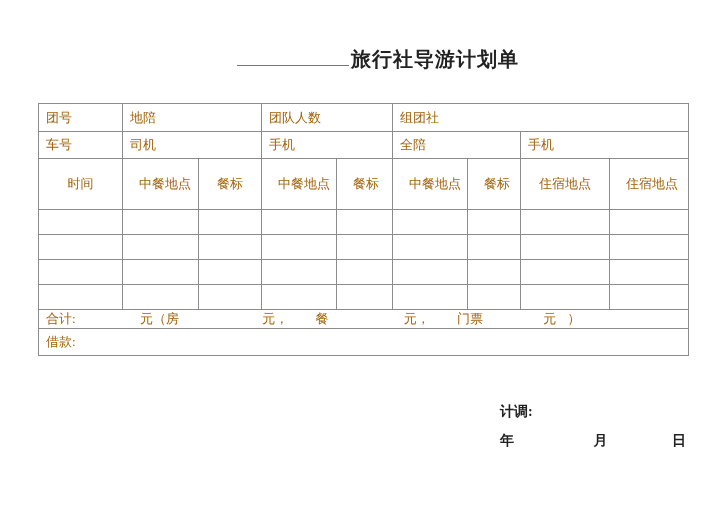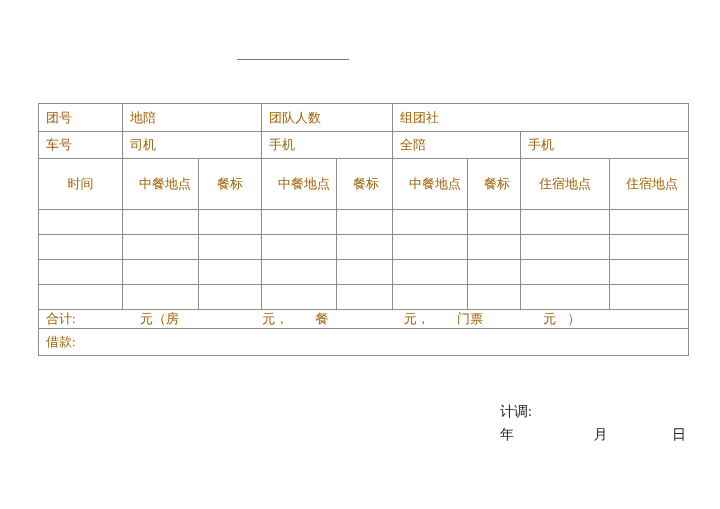--- a/index.html
+++ b/index.html
@@ -73,35 +73,35 @@
   .seg-5 { margin-left: 24px; }
   .seg-6 { margin-left: 57px; }
   .seg-7 { margin-left: 8px; }
 
   
   .footer {
     position: absolute;
     left: 500px;
     top: 403px;
     font-size: 14px;
-    font-weight: normal;
+    font-weight: bold;
     color: #222222;
     white-space: nowrap;
   }
-  .date-line { margin-top: 5px; }
+  .date-line { margin-top: 11px; }
   .date-line .gap-month { margin-left: 76px; }
   .date-line .gap-day { margin-left: 61px; }
 </style>
 </head>
 <body>
 
 <div class="page">
 
   <div class="title-row">
-    <span class="blank-line"></span>
+    <span class="blank-line"></span><span class="doc-title">旅行社导游计划单</span>
   </div>
 
   <table class="form-table">
     <colgroup>
       <col style="width:84px">
         <col style="width:76px">
         <col style="width:63px">
       <col style="width:75px">
         <col style="width:56px">
         <col style="width:75px">

